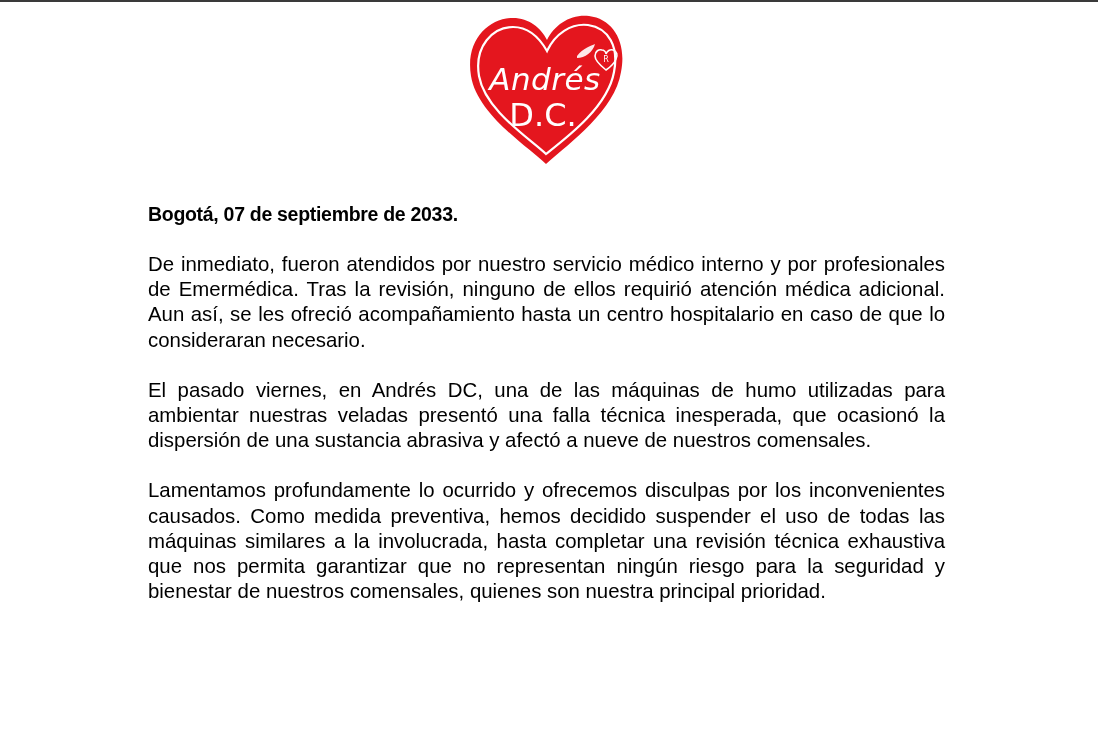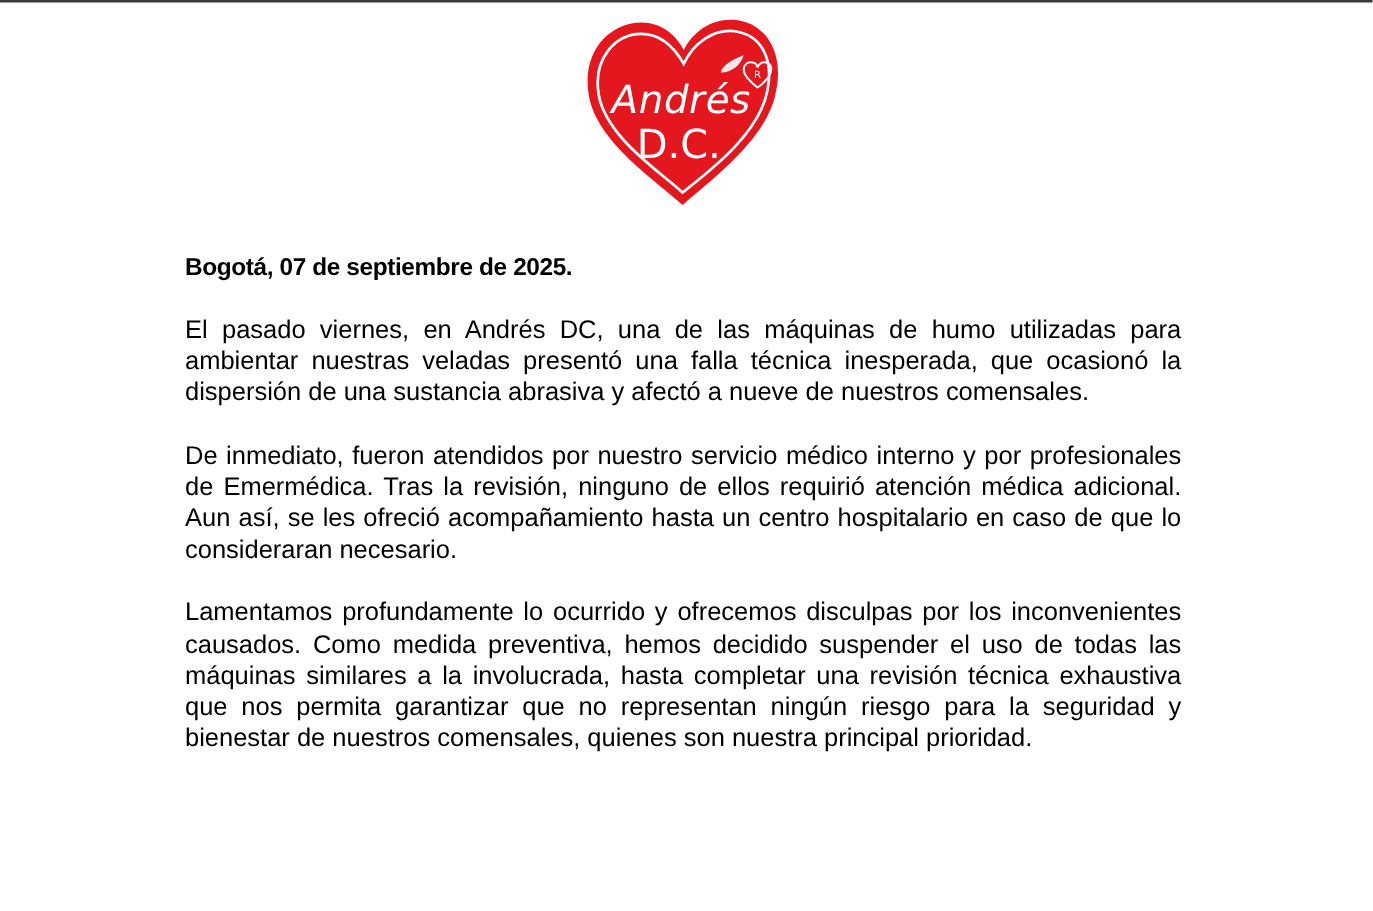--- a/index.html
+++ b/index.html
@@ -65,17 +65,17 @@
     <path d="M139 56 C 134 52, 128 47, 128 42 C 128 37, 132 35, 135 36 C 137 36, 139 38, 139 40 C 140 37, 143 35, 146 36 C 150 37, 151 41, 149 45 C 147 50, 142 54, 139 56 Z" fill="none" stroke="#ffffff" stroke-width="1.6"></path>
     <text x="139" y="48" text-anchor="middle" font-family="'DejaVu Sans', sans-serif" font-size="8" fill="#ffffff">R</text>
 
     <path d="M110 42 C 116 34, 124 32, 128 30 C 126 38, 118 44, 110 44 Z" fill="#ffffff" opacity="0.9"></path>
     <text x="78" y="76" text-anchor="middle" font-family="'DejaVu Sans', sans-serif" font-size="31" fill="#ffffff" font-style="italic" letter-spacing="0.5">Andrés</text>
     <text x="76" y="112" text-anchor="middle" font-family="'DejaVu Sans', sans-serif" font-size="32" fill="#ffffff">D.C.</text>
   </svg>
 </div>
 
 <div class="doc">
-  <p class="dateline">Bogotá, 07 de septiembre de 2025.</p>
+  <p class="dateline">Bogotá, 07 de septiembre de 2033.</p>
+  <p class="para">De inmediato, fueron atendidos por nuestro servicio médico interno y por profesionales de Emermédica. Tras la revisión, ninguno de ellos requirió atención médica adicional. Aun así, se les ofreció acompañamiento hasta un centro hospitalario en caso de que lo consideraran necesario.</p>
   <p class="para">El pasado viernes, en Andrés DC, una de las máquinas de humo utilizadas para ambientar nuestras veladas presentó una falla técnica inesperada, que ocasionó la dispersión de una sustancia abrasiva y afectó a nueve de nuestros comensales.</p>
-  <p class="para">De inmediato, fueron atendidos por nuestro servicio médico interno y por profesionales de Emermédica. Tras la revisión, ninguno de ellos requirió atención médica adicional. Aun así, se les ofreció acompañamiento hasta un centro hospitalario en caso de que lo consideraran necesario.</p>
   <p class="para">Lamentamos profundamente lo ocurrido y ofrecemos disculpas por los inconvenientes causados. Como medida preventiva, hemos decidido suspender el uso de todas las máquinas similares a la involucrada, hasta completar una revisión técnica exhaustiva que nos permita garantizar que no representan ningún riesgo para la seguridad y bienestar de nuestros comensales, quienes son nuestra principal prioridad.</p>
 </div>
 
 </body></html>

